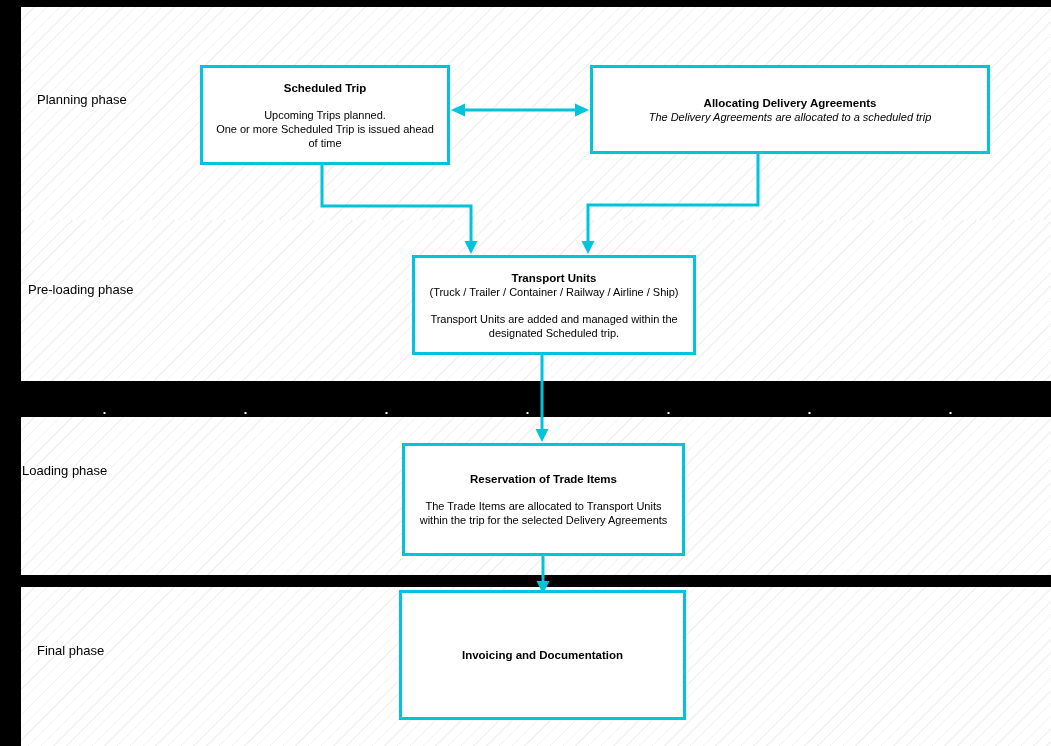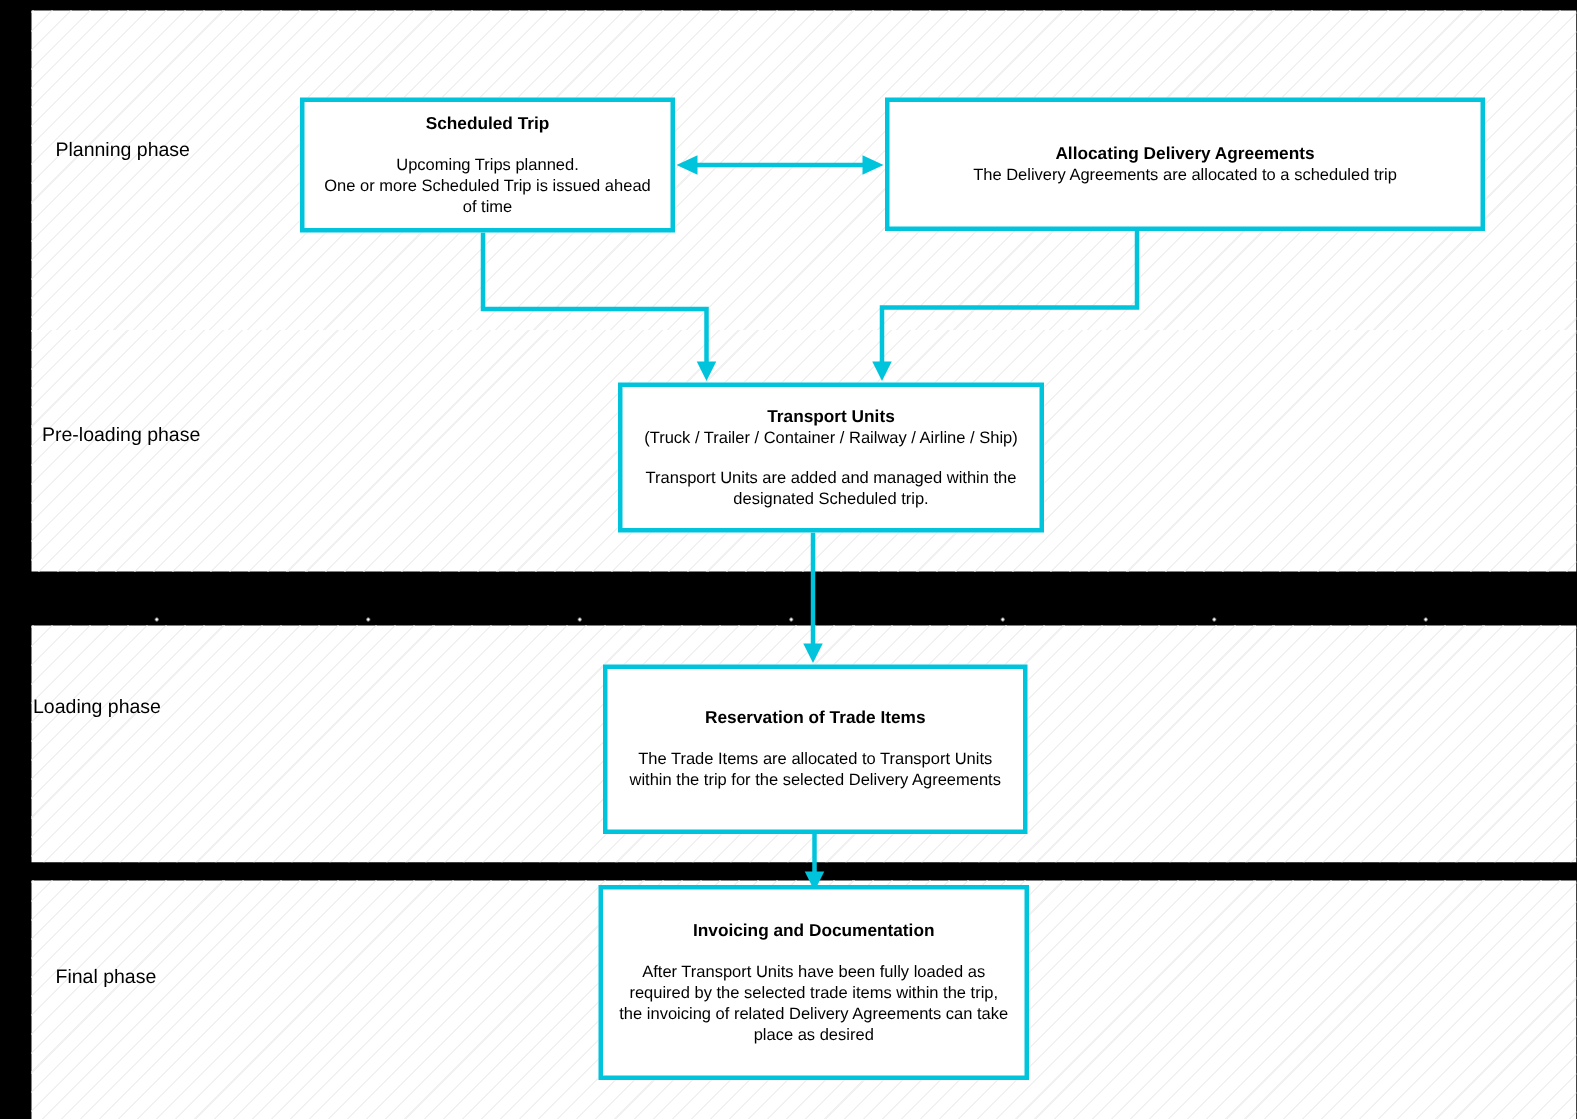--- a/index.html
+++ b/index.html
@@ -47,21 +47,21 @@
     background:#ffffff;
     display:flex;flex-direction:column;
     align-items:center;justify-content:center;
     text-align:center;
     font-size:11px;line-height:14px;
     padding:0 4px;
   }
   .node .title{font-weight:bold;font-size:11.5px;}
   .node .subtitle{white-space:pre-line;}
   .node .body{white-space:pre-line;margin-top:13px;}
-  .node .body.no-gap{margin-top:0;}
+  .node .body.no-gap{margin-top:0;font-style:italic;}
   .edges{position:absolute;left:0;top:0;pointer-events:none;}
   .edge{stroke:var(--accent);stroke-width:3;fill:none;}
   .head{fill:var(--accent);stroke:none;}
 </style>
 </head>
 <body>
 
 <div class="canvas">
 
   <div class="lane" style="top:7px;height:214px;">
@@ -103,21 +103,21 @@
     <g>
       <path class="edge" d="M542,355 L542,430"></path>
       <polygon class="head" points="542,442 535.5,429 548.5,429"></polygon>
     </g>
     <g>
       <path class="edge" d="M543,556 L543,582"></path>
       <polygon class="head" points="543,594 536.5,581 549.5,581"></polygon>
     </g>
   </svg>
 
-  <div class="node" style="left:200px;top:65px;width:250px;height:90px;">
+  <div class="node" style="left:200px;top:65px;width:250px;height:100px;">
     <div class="title">Scheduled Trip</div>
     <div class="body">Upcoming Trips planned.
 One or more Scheduled Trip is issued ahead
 of time</div>
   </div>
 
   <div class="node" style="left:590px;top:65px;width:400px;height:89px;">
     <div class="title">Allocating Delivery Agreements</div>
     <div class="body no-gap">The Delivery Agreements are allocated to a scheduled trip</div>
   </div>
@@ -130,19 +130,15 @@
   </div>
 
   <div class="node" style="left:402px;top:443px;width:283px;height:113px;">
     <div class="title">Reservation of Trade Items</div>
     <div class="body">The Trade Items are allocated to Transport Units
 within the trip for the selected Delivery Agreements</div>
   </div>
 
   <div class="node" style="left:399px;top:590px;width:287px;height:130px;">
     <div class="title">Invoicing and Documentation</div>
-    <div class="body">After Transport Units have been fully loaded as
-required by the selected trade items within the trip,
-the invoicing of related Delivery Agreements can take
-place as desired</div>
   </div>
 
 </div>
 
 </body></html>

